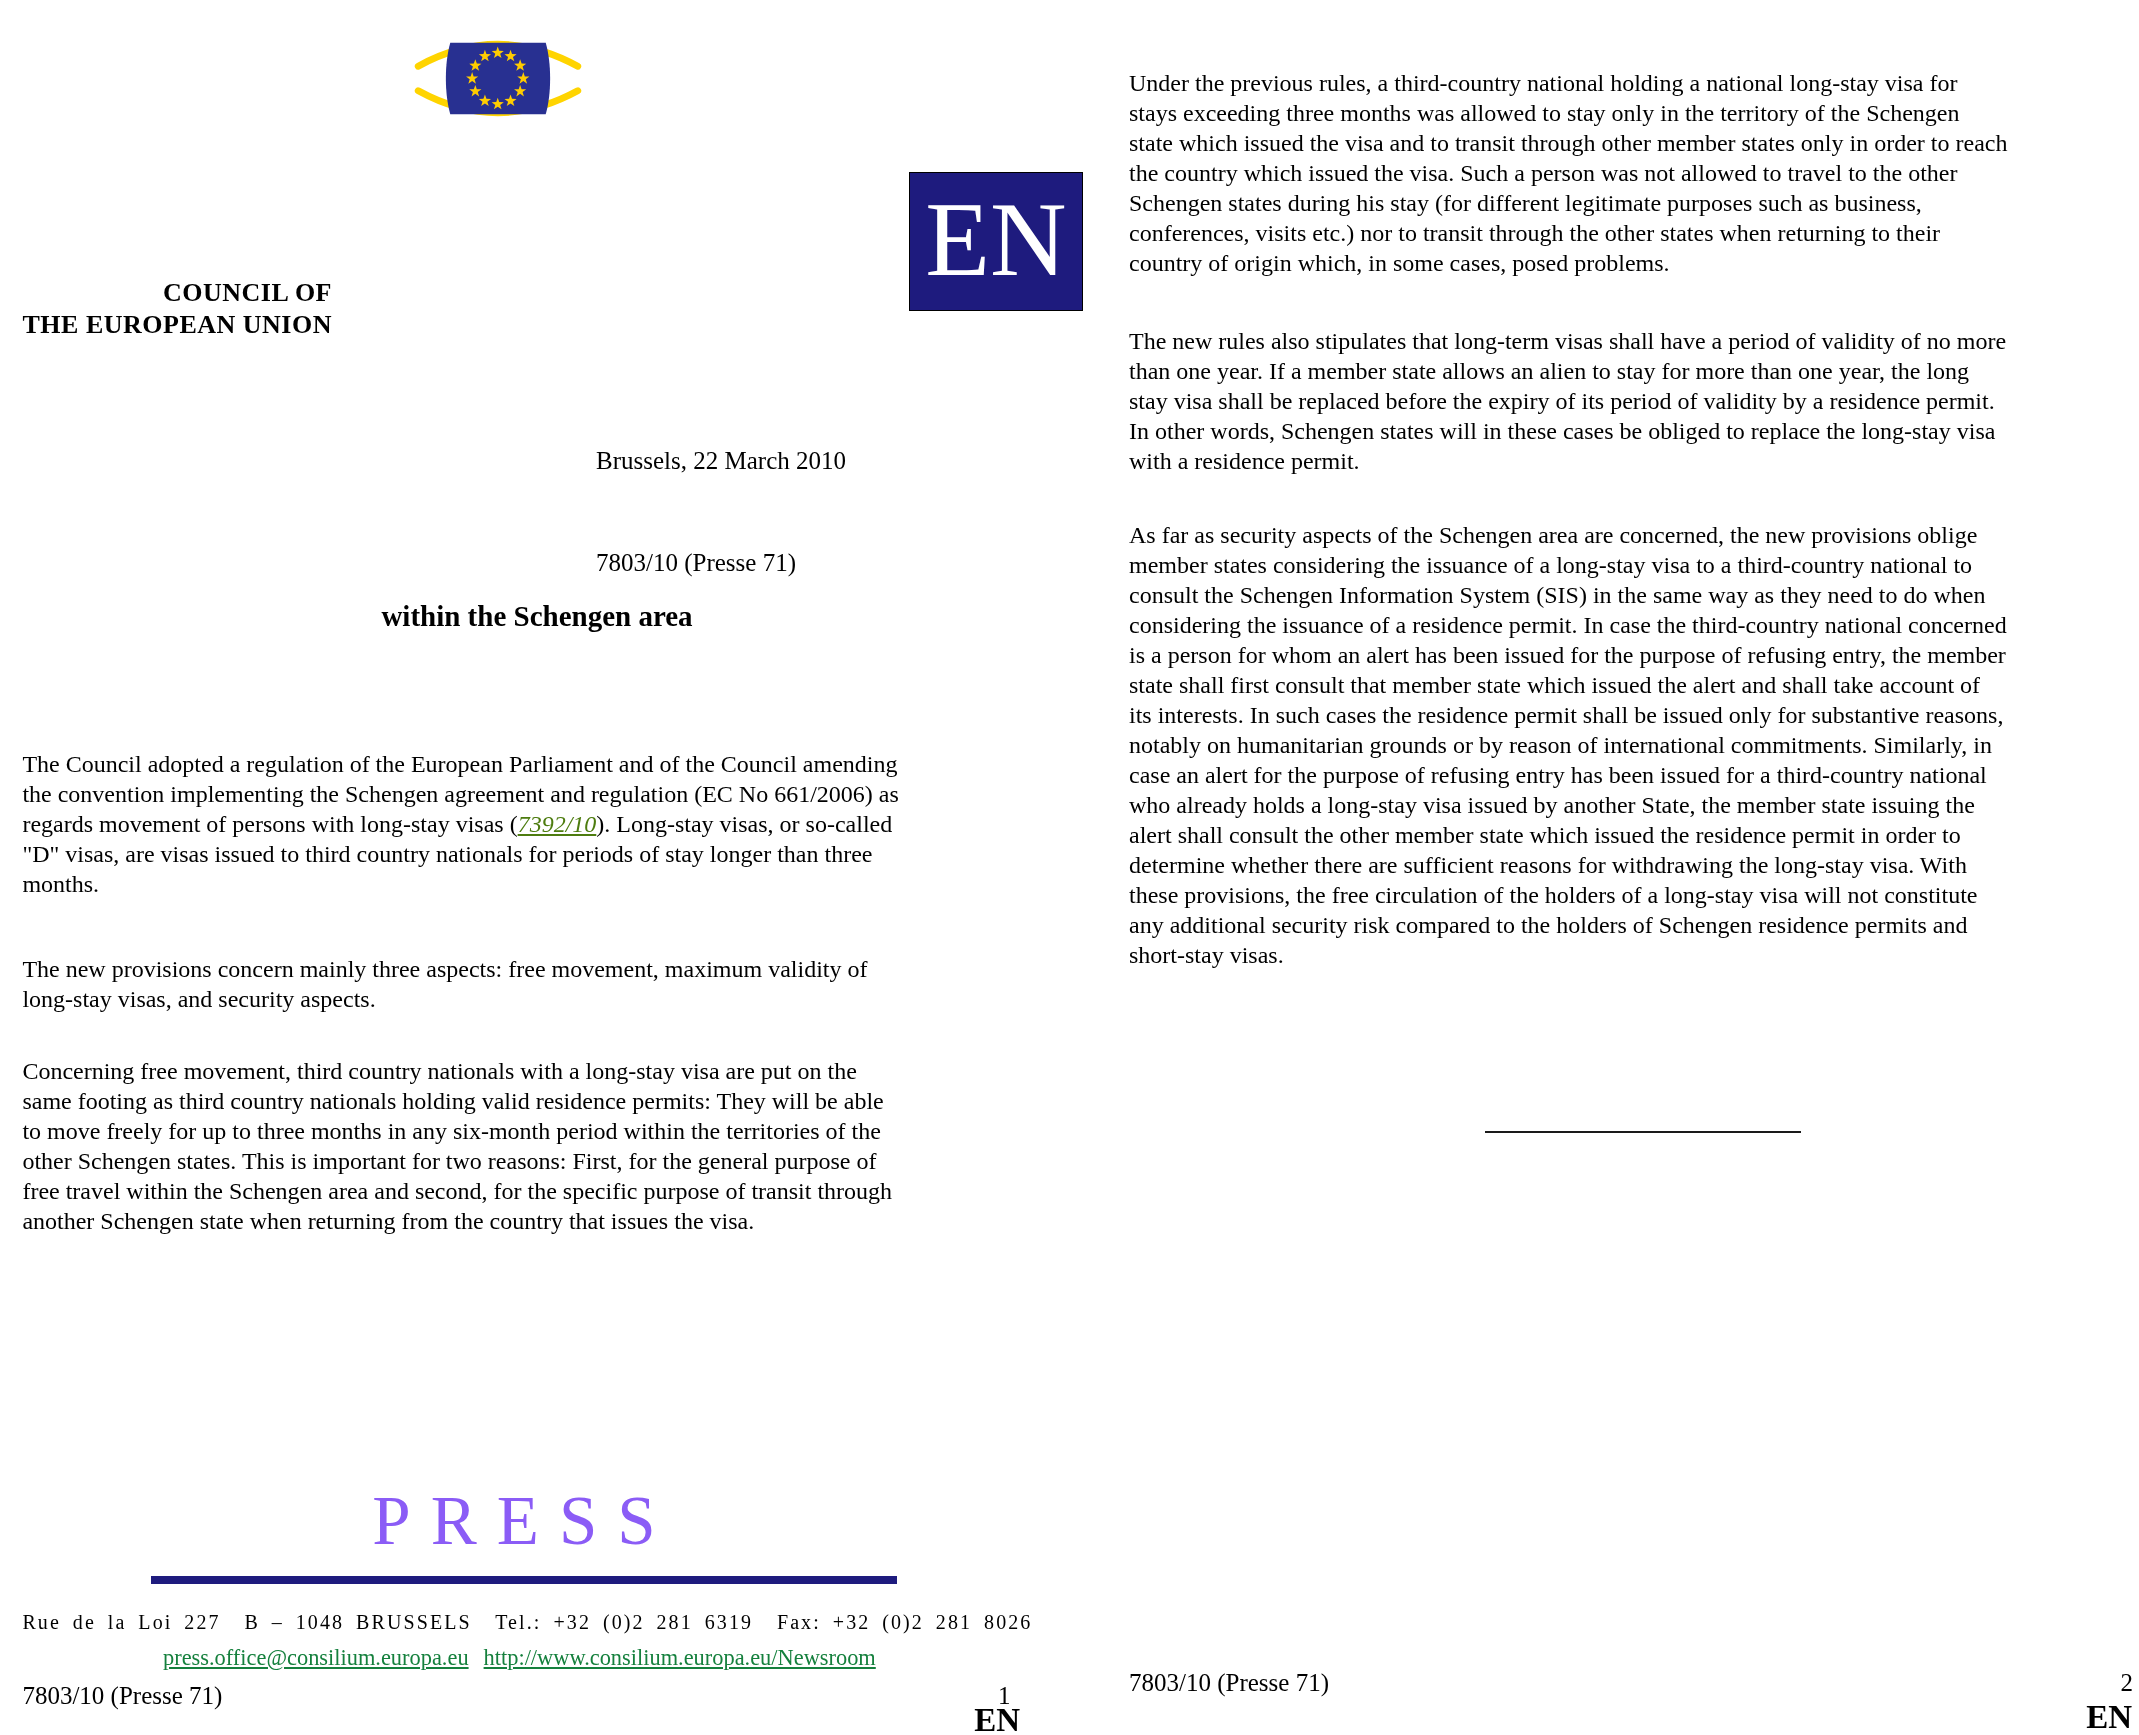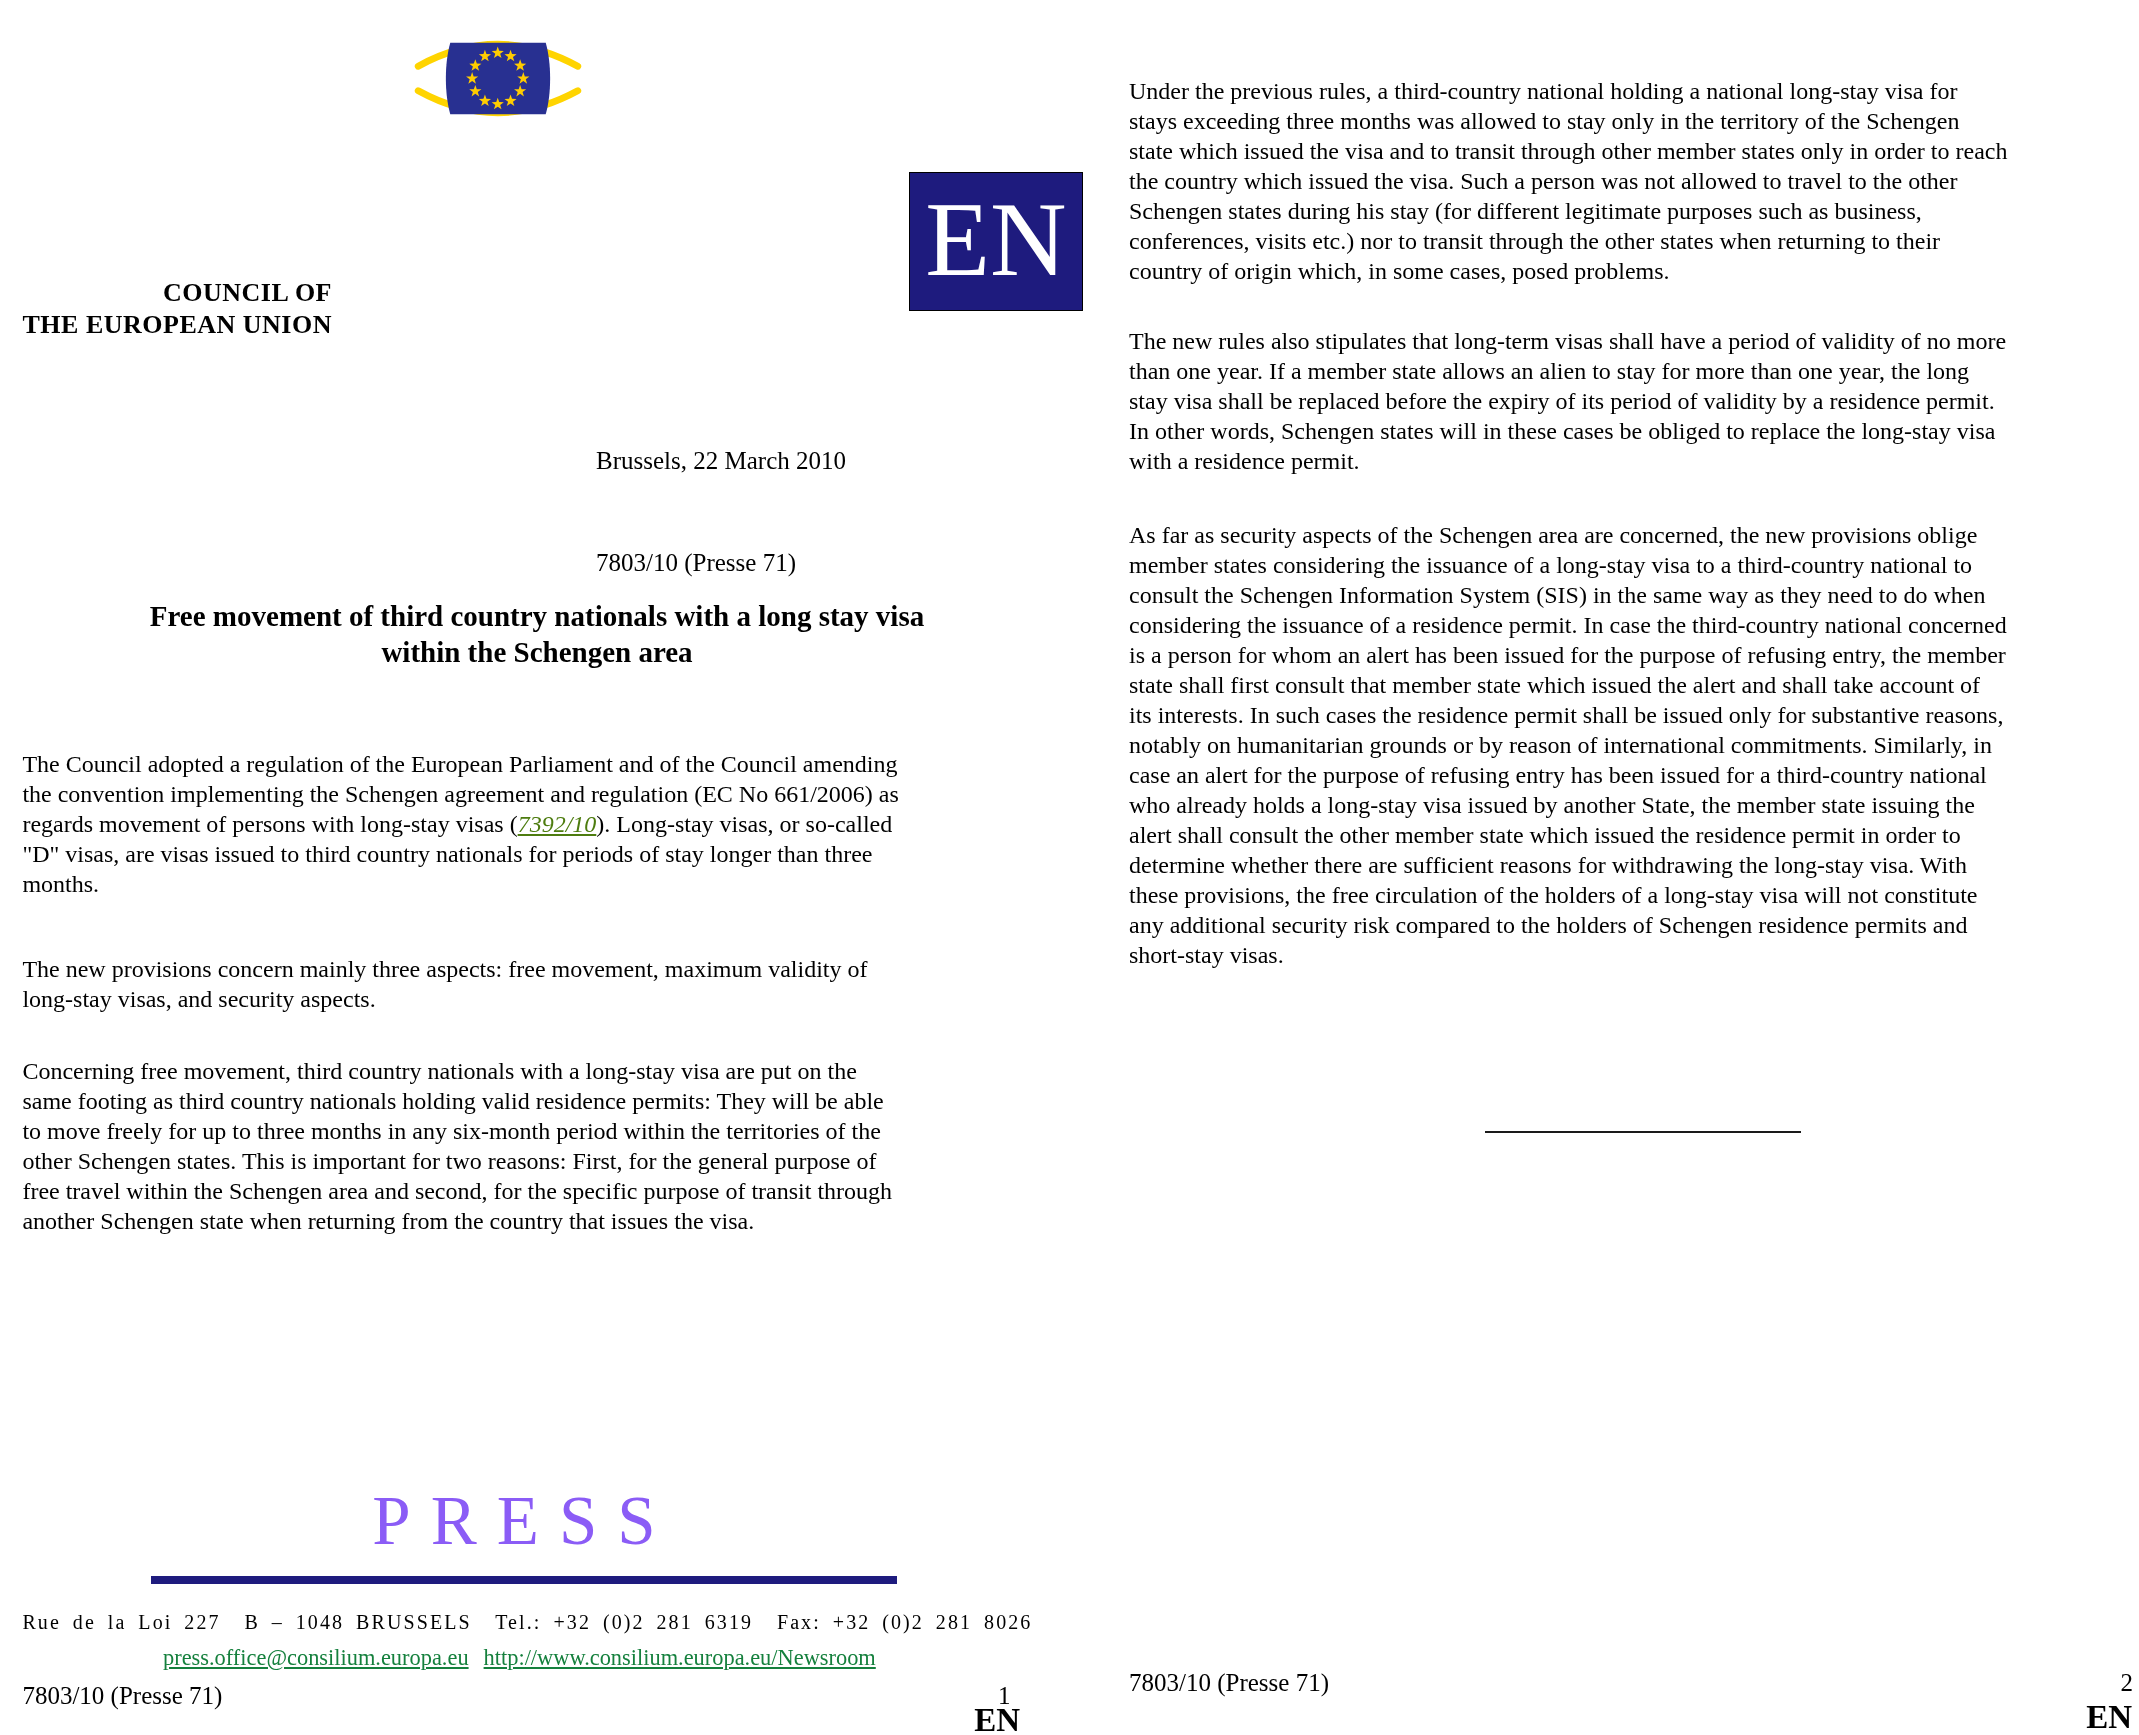--- a/index.html
+++ b/index.html
@@ -31,21 +31,21 @@
   .doc-title{
     left:64px;top:598px;width:946px;
     text-align:center;font-weight:bold;font-size:29px;line-height:36px;
   }
 
   
   .para{font-size:24px;line-height:30px;white-space:pre;margin:0;}
   .p1{left:22.4px;width:994px;top:749px;}
   .p2{left:22.4px;width:994px;top:954px;}
   .p3{left:22.4px;width:994px;top:1056px;}
-  .pA{left:1129px;width:1004px;top:68px;margin-top:8px;}
+  .pA{left:1129px;width:1004px;top:68px;}
   .pB{left:1129px;width:1004px;top:326px;}
   .pC{left:1129px;width:1004px;top:520px;}
 
   a.doclink{color:#4d7c0f;font-style:italic;text-decoration:underline;text-align:right;}
   a.plainlink{color:#15803d;text-decoration:underline;}
 
   
   .press-word{
     left:151px;top:1490px;width:746px;
     text-align:center;font-size:69px;font-weight:normal;color:#8b5cf6;
@@ -106,21 +106,20 @@
     </div>
 
     <div class="abs en-badge">EN</div>
 
     <div class="abs date-block">
       <div>Brussels, 22 March 2010</div>
       <div>7803/10 (Presse 71)</div>
     </div>
 
     <div class="abs doc-title">
-      <div>Free movement of third country nationals with a long stay visa</div>
       <div>within the Schengen area</div>
     </div>
 
     <p class="abs para p1"><span>The Council adopted a regulation of the European Parliament and of the Council amending
 the convention implementing the Schengen agreement and regulation (EC No 661/2006) as
 regards movement of persons with long-stay visas (</span><a href="#" class="doclink">7392/10</a><span>). Long-stay visas, or so-called
 "D" visas, are visas issued to third country nationals for periods of stay longer than three
 months.</span></p>
 
     <p class="abs para p2">The new provisions concern mainly three aspects: free movement, maximum validity of

